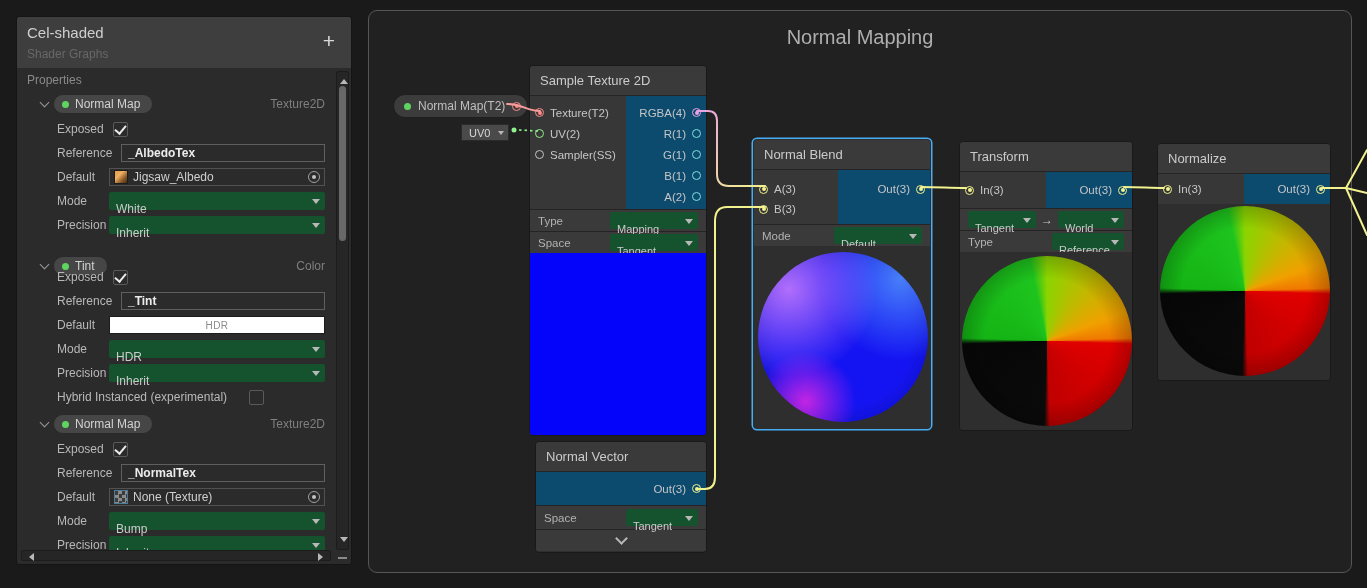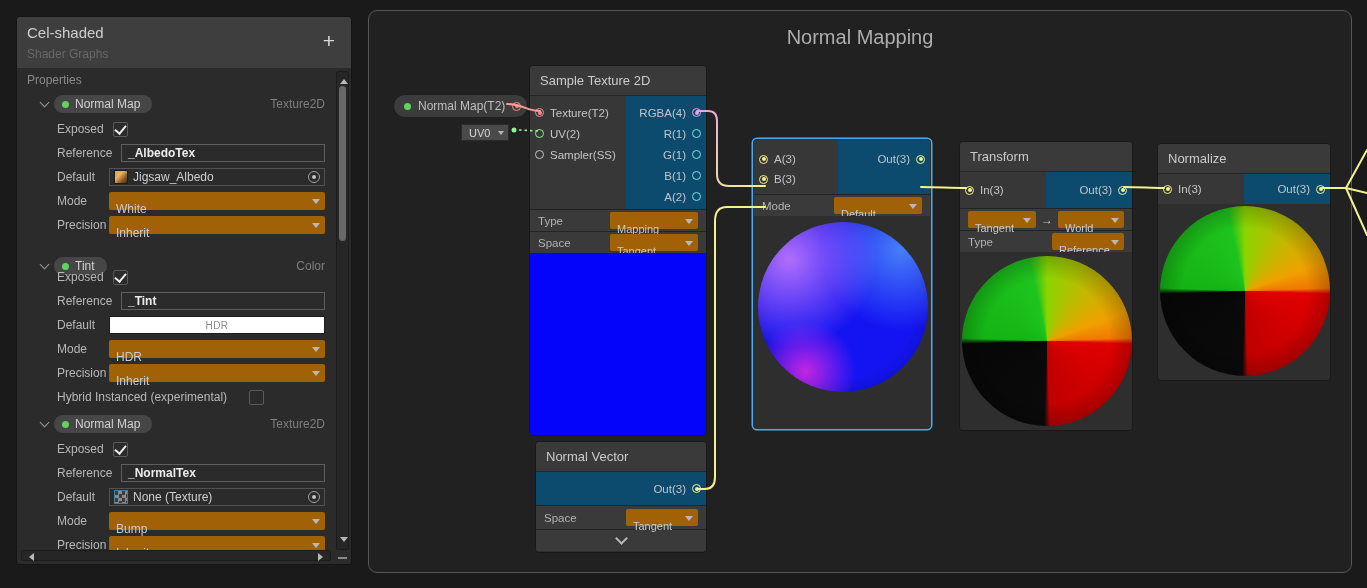--- a/index.html
+++ b/index.html
@@ -25,21 +25,21 @@
   .cb.on::after { content:""; position:absolute; left:3px; top:0px; width:5px; height:9px; border-right:2px solid #ececec; border-bottom:2px solid #ececec; transform:rotate(40deg); }
   .ref-input { position:absolute; left:104px; right:26px; height:18px; background:#2b2b2b; border:1px solid #5f5f5f; font-size:12px; font-weight:bold; color:#ececec; padding:0 6px; line-height:16px; }
   .obj-field { position:absolute; left:92px; right:26px; height:18px; background:#2b2b2b; border:1px solid #515151; display:flex; align-items:center; padding:0 4px; gap:5px; }
   .obj-text { font-size:12px; color:#cfcfcf; flex:1; }
   .thumb-jigsaw { width:14px; height:14px; background:linear-gradient(135deg,#e09a4a 0%,#f0b060 35%,#8a5a28 70%,#402a14 100%); border:1px solid #1c1c1c; }
   .thumb-checker { width:14px; height:14px; border:1px solid #4a7c9c; background:conic-gradient(#8a8a8a 25%, #3c3c3c 0 50%, #8a8a8a 0 75%, #3c3c3c 0); background-size:7px 7px; }
   .target { width:12px; height:12px; border:1px solid #a0a0a0; border-radius:50%; position:relative; flex:none; }
   .target::after { content:""; position:absolute; inset:3px; background:#c4c4c4; border-radius:50%; }
   .color-field { position:absolute; left:92px; right:26px; height:18px; background:#ffffff; border:1px solid #1d1d1d; display:flex; align-items:center; justify-content:center; }
   .color-hdr { font-size:10px; color:#8a8a8a; letter-spacing:0.5px; }
-  .dd { background:#a16207; border-radius:2px; height:18px; display:flex; align-items:center; padding:16px 18px 0 7px; position:relative; font-size:12px; color:#cbcbcb; }
+  .dd { background:#14532d; border-radius:2px; height:18px; display:flex; align-items:center; padding:16px 18px 0 7px; position:relative; font-size:12px; color:#cbcbcb; }
   .dd::after { content:""; position:absolute; right:5px; top:7px; border:4px solid transparent; border-top:5px solid #b8b8b8; border-bottom:none; }
   .dd-side { position:absolute; left:92px; right:26px; }
   .hyb-cb { position:absolute; left:232px; width:15px; height:15px; background:#2b2b2b; border:1px solid #5a5a5a; border-radius:2px; }
 
   
   .vscroll { position:absolute; right:2px; top:54px; bottom:14px; width:13px; background:#262626; border:1px solid #1c1c1c; border-radius:2px; }
   .vthumb { position:absolute; left:2px; right:2px; top:14px; height:155px; background:#686868; border-radius:4px; }
   .arr-up { position:absolute; left:3px; top:3px; border:4px solid transparent; border-bottom:5px solid #b8b8b8; }
   .arr-dn { position:absolute; left:3px; bottom:3px; border:4px solid transparent; border-top:5px solid #b8b8b8; }
   .hscroll { position:absolute; left:4px; right:20px; bottom:3px; height:11px; background:#262626; border:1px solid #1c1c1c; border-radius:2px; }
@@ -288,20 +288,21 @@
     <div class="ctrl" style="height:24px;">
         <span>Space</span>
         <span class="dd" style="width:72px;">Tangent</span>
       </div>
     <div class="collapse-row">
         <span class="chev-dn"></span>
       </div>
   </div>
 
   <div class="node selected" style="left:384px; top:128px; width:178px; height:290px;">
+    <div class="n-title">Normal Blend</div>
     <div class="n-ports" style="height:54px;">
       <div class="col-in" style="width:84px; padding-top:9px;">
         <div class="prow" style="height:20px;">
             <span class="port con c-v3"></span>
             <span class="plabel">A(3)</span>
           </div>
         <div class="prow" style="height:20px;">
             <span class="port con c-v3"></span>
             <span class="plabel">B(3)</span>
           </div>

